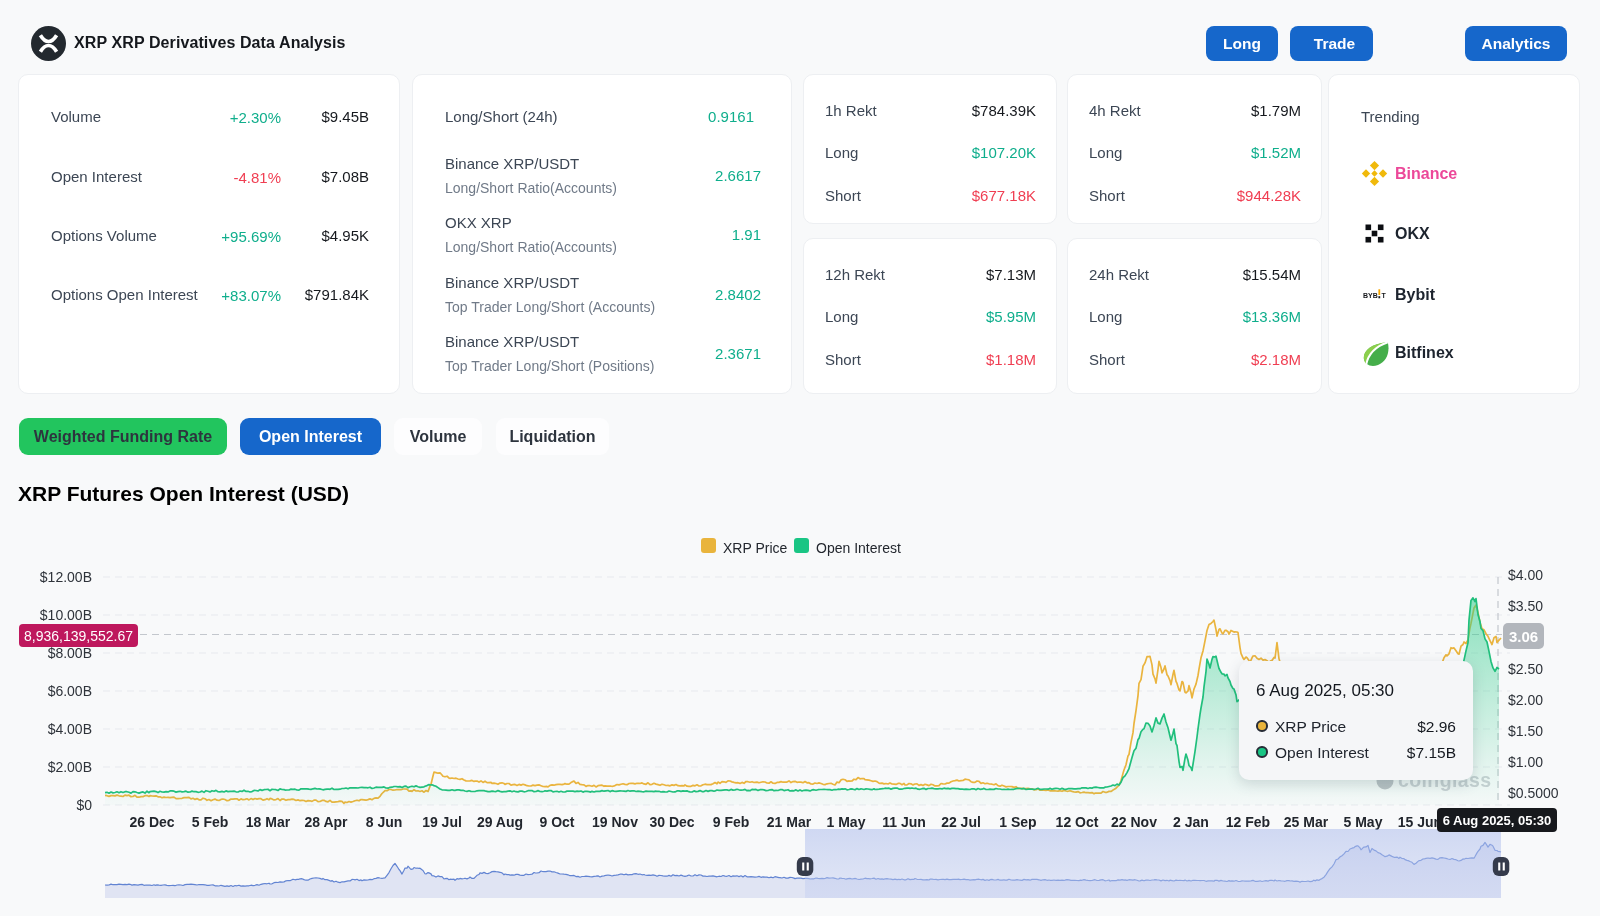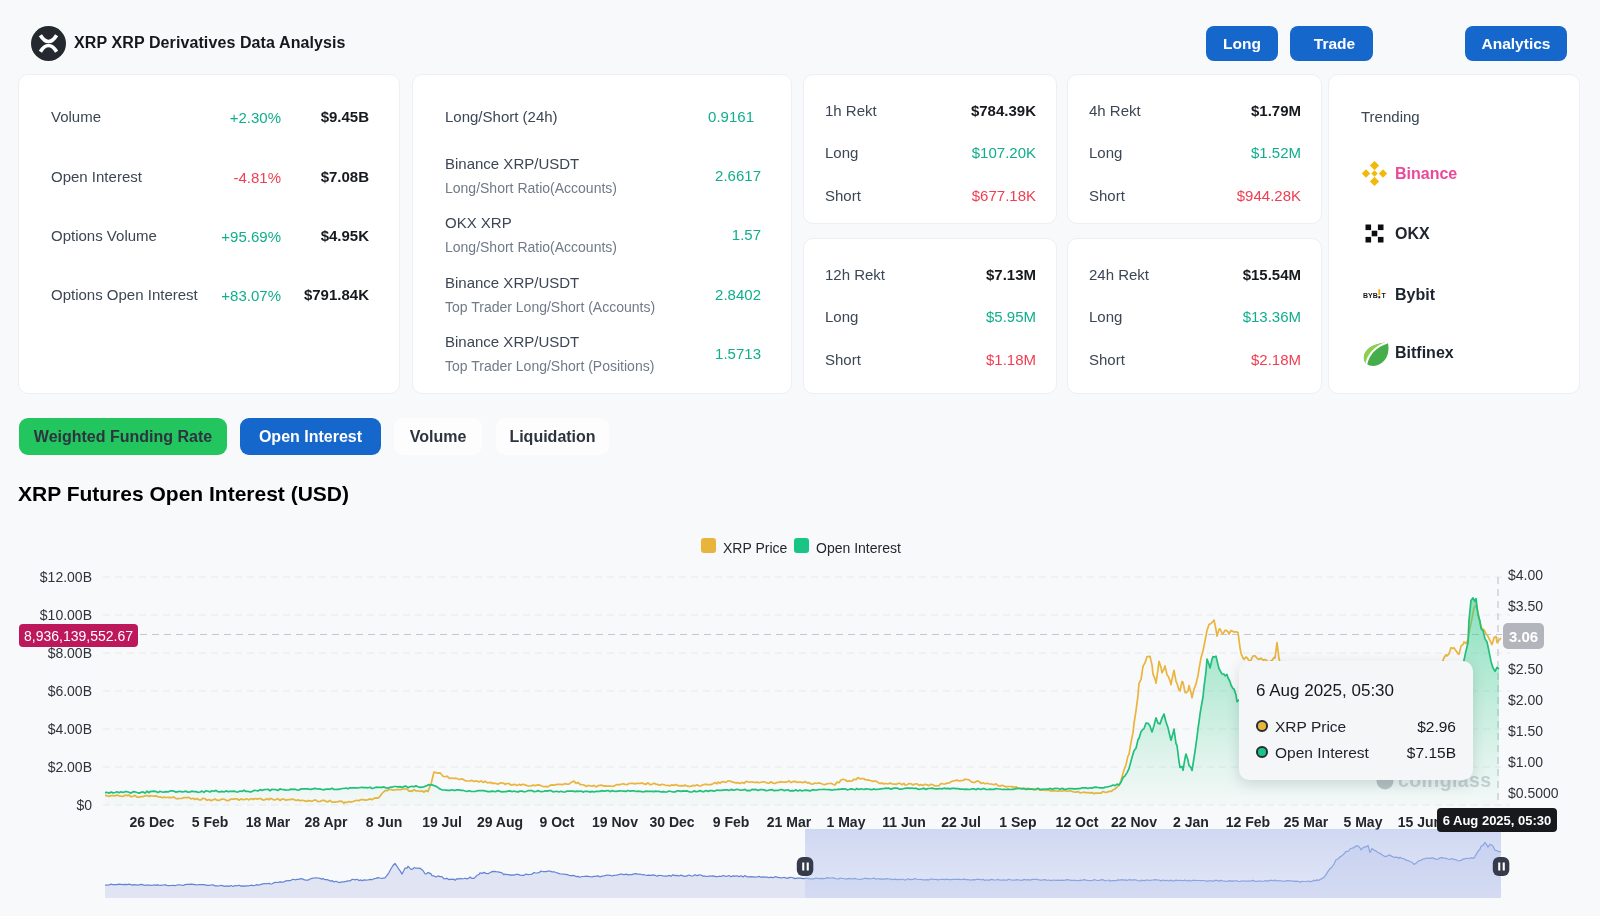--- a/index.html
+++ b/index.html
@@ -1,21 +1,21 @@
 <!DOCTYPE html>
 <html><head><meta charset="utf-8">
 <style>
   * { margin:0; padding:0; box-sizing:border-box; }
   html,body { width:1600px; height:916px; overflow:hidden; background:#f8f9fa;
     font-family:"Liberation Sans",sans-serif; position:relative; }
   .abs { position:absolute; }
   .card { position:absolute; background:#fff; border:1px solid #edeff2; border-radius:10px; }
   .lbl { color:#3c4654; font-size:15px; }
   .sub { color:#707a88; font-size:14px; }
-  .val { color:#16191e; font-size:15px;font-weight:bold; }
+  .val { color:#16191e; font-size:15px; }
   .green { color:#0fae8c; }
   .red { color:#f03e52; }
   .btn { position:absolute; top:26px; height:35px; background:#1667cb; color:#fff;
     font-weight:bold; font-size:15.5px; border-radius:8px; display:flex;
     align-items:center; justify-content:center; }
   .pill { position:absolute; top:418px; height:37px; border-radius:9px; display:flex;
     align-items:center; justify-content:center; font-weight:bold; font-size:16px; }
   .axlbl { font-size:14px; fill:#2e333a; }
   .axlblx { font-size:14px; fill:#22262d; font-weight:bold; }
   .rrow { position:absolute; left:21px; right:20px; display:flex; justify-content:space-between; }
@@ -57,27 +57,27 @@
 </div>
 
 <div class="card" style="left:412px;top:74px;width:380px;height:320px">
   <div class="abs lbl" style="left:32px;top:33px">Long/Short (24h)</div>
   <div class="abs green" style="right:37px;top:33px;font-size:15px">0.9161</div>
   <div class="abs lbl" style="left:32px;top:80px">Binance XRP/USDT</div>
   <div class="abs sub" style="left:32px;top:105px">Long/Short Ratio(Accounts)</div>
   <div class="abs green" style="right:30px;top:92px;font-size:15px">2.6617</div>
   <div class="abs lbl" style="left:32px;top:139px">OKX XRP</div>
   <div class="abs sub" style="left:32px;top:164px">Long/Short Ratio(Accounts)</div>
-  <div class="abs green" style="right:30px;top:151px;font-size:15px">1.57</div>
+  <div class="abs green" style="right:30px;top:151px;font-size:15px">1.91</div>
   <div class="abs lbl" style="left:32px;top:199px">Binance XRP/USDT</div>
   <div class="abs sub" style="left:32px;top:224px">Top Trader Long/Short (Accounts)</div>
   <div class="abs green" style="right:30px;top:211px;font-size:15px">2.8402</div>
   <div class="abs lbl" style="left:32px;top:258px">Binance XRP/USDT</div>
   <div class="abs sub" style="left:32px;top:283px">Top Trader Long/Short (Positions)</div>
-  <div class="abs green" style="right:30px;top:270px;font-size:15px">1.5713</div>
+  <div class="abs green" style="right:30px;top:270px;font-size:15px">2.3671</div>
 </div>
 
 <div class="card" style="left:803px;top:74px;width:254px;height:150px">
   <div class="rrow" style="top:27px">
       <span class="lbl">1h Rekt</span>
       <span class="val">$784.39K</span>
     </div>
   <div class="rrow" style="top:69px">
       <span class="lbl">Long</span>
       <span class="green" style="font-size:15px">$107.20K</span>

